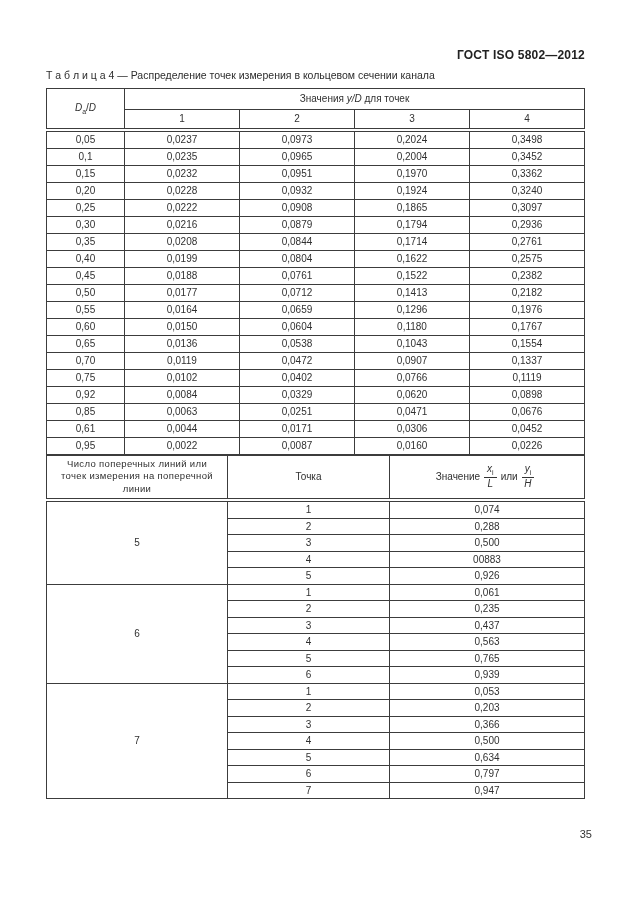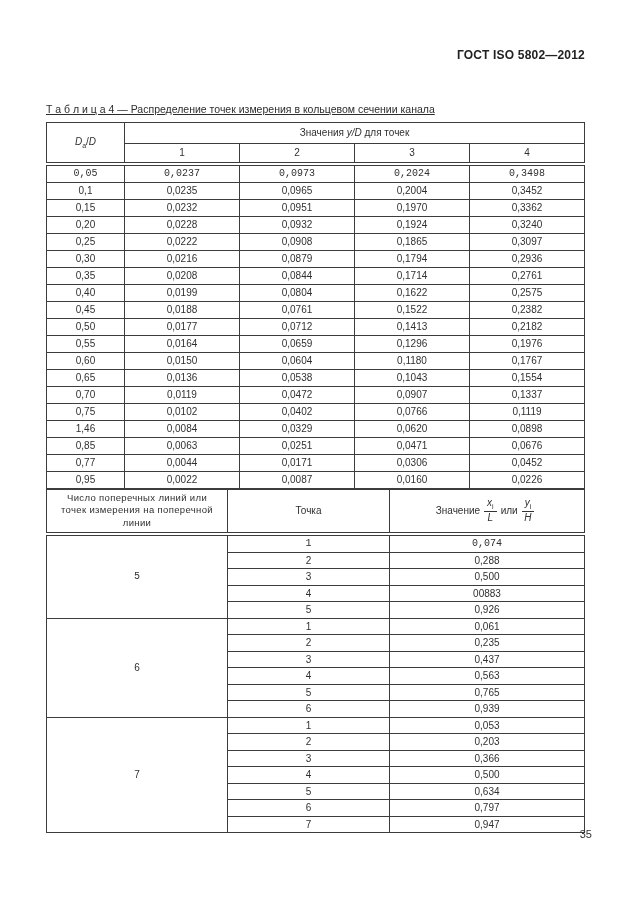--- a/index.html
+++ b/index.html
@@ -20,23 +20,22 @@
     text-align: right;
     font-weight: 700;
     font-size: 12px;
     letter-spacing: 0.2px;
     color: #222;
   }
 
   .caption {
     font-size: 10.5px;
     line-height: 1.3;
-    margin: 41px 0 5px 0;
+    margin: 7px 0 5px 0;
     color: #2d2d2d;
-    text-decoration: underline;
   }
   .caption5 { margin-top: 9px; margin-bottom: 5px; }
 
   table {
     border-collapse: collapse;
     width: 100%;
     table-layout: fixed;
   }
   th, td {
     border: 1px solid #3c3c3c;
@@ -50,21 +49,21 @@
   }
   i { font-style: italic; }
   sub { font-size: 7px; }
 
   
   .t4 thead tr.hdr-span th { height: 20px; }
   .t4 thead tr.hdr-pts th { height: 18px; }
   .t4 tbody td { height: 16px; }
   
   .t4 tbody tr:first-child td,
-  .t5 tbody tr:first-child td { border-top: 4px double #3c3c3c; font-family: Liberation Mono, monospace; }
+  .t5 tbody tr:first-child td { border-top: 4px double #3c3c3c; }
 
   
   .t5 thead th { height: 37px; border-radius: 10px; }
   .t5 th.hdr-lines { font-size: 9.5px; letter-spacing: 0.35px; line-height: 1.35; padding: 2px 8px; }
   .t5 tbody td { height: 15.5px; }
   .t5 td.group-cell { font-size: 10px; }
 
   .frac {
     display: inline-block;
     vertical-align: middle;
@@ -213,35 +212,35 @@
             <td>0,1337</td>
           </tr>
           <tr>
             <td>0,75</td>
             <td>0,0102</td>
             <td>0,0402</td>
             <td>0,0766</td>
             <td>0,1119</td>
           </tr>
           <tr>
-            <td>1,46</td>
+            <td>0,92</td>
             <td>0,0084</td>
             <td>0,0329</td>
             <td>0,0620</td>
             <td>0,0898</td>
           </tr>
           <tr>
             <td>0,85</td>
             <td>0,0063</td>
             <td>0,0251</td>
             <td>0,0471</td>
             <td>0,0676</td>
           </tr>
           <tr>
-            <td>0,77</td>
+            <td>0,61</td>
             <td>0,0044</td>
             <td>0,0171</td>
             <td>0,0306</td>
             <td>0,0452</td>
           </tr>
           <tr>
             <td>0,95</td>
             <td>0,0022</td>
             <td>0,0087</td>
             <td>0,0160</td>

